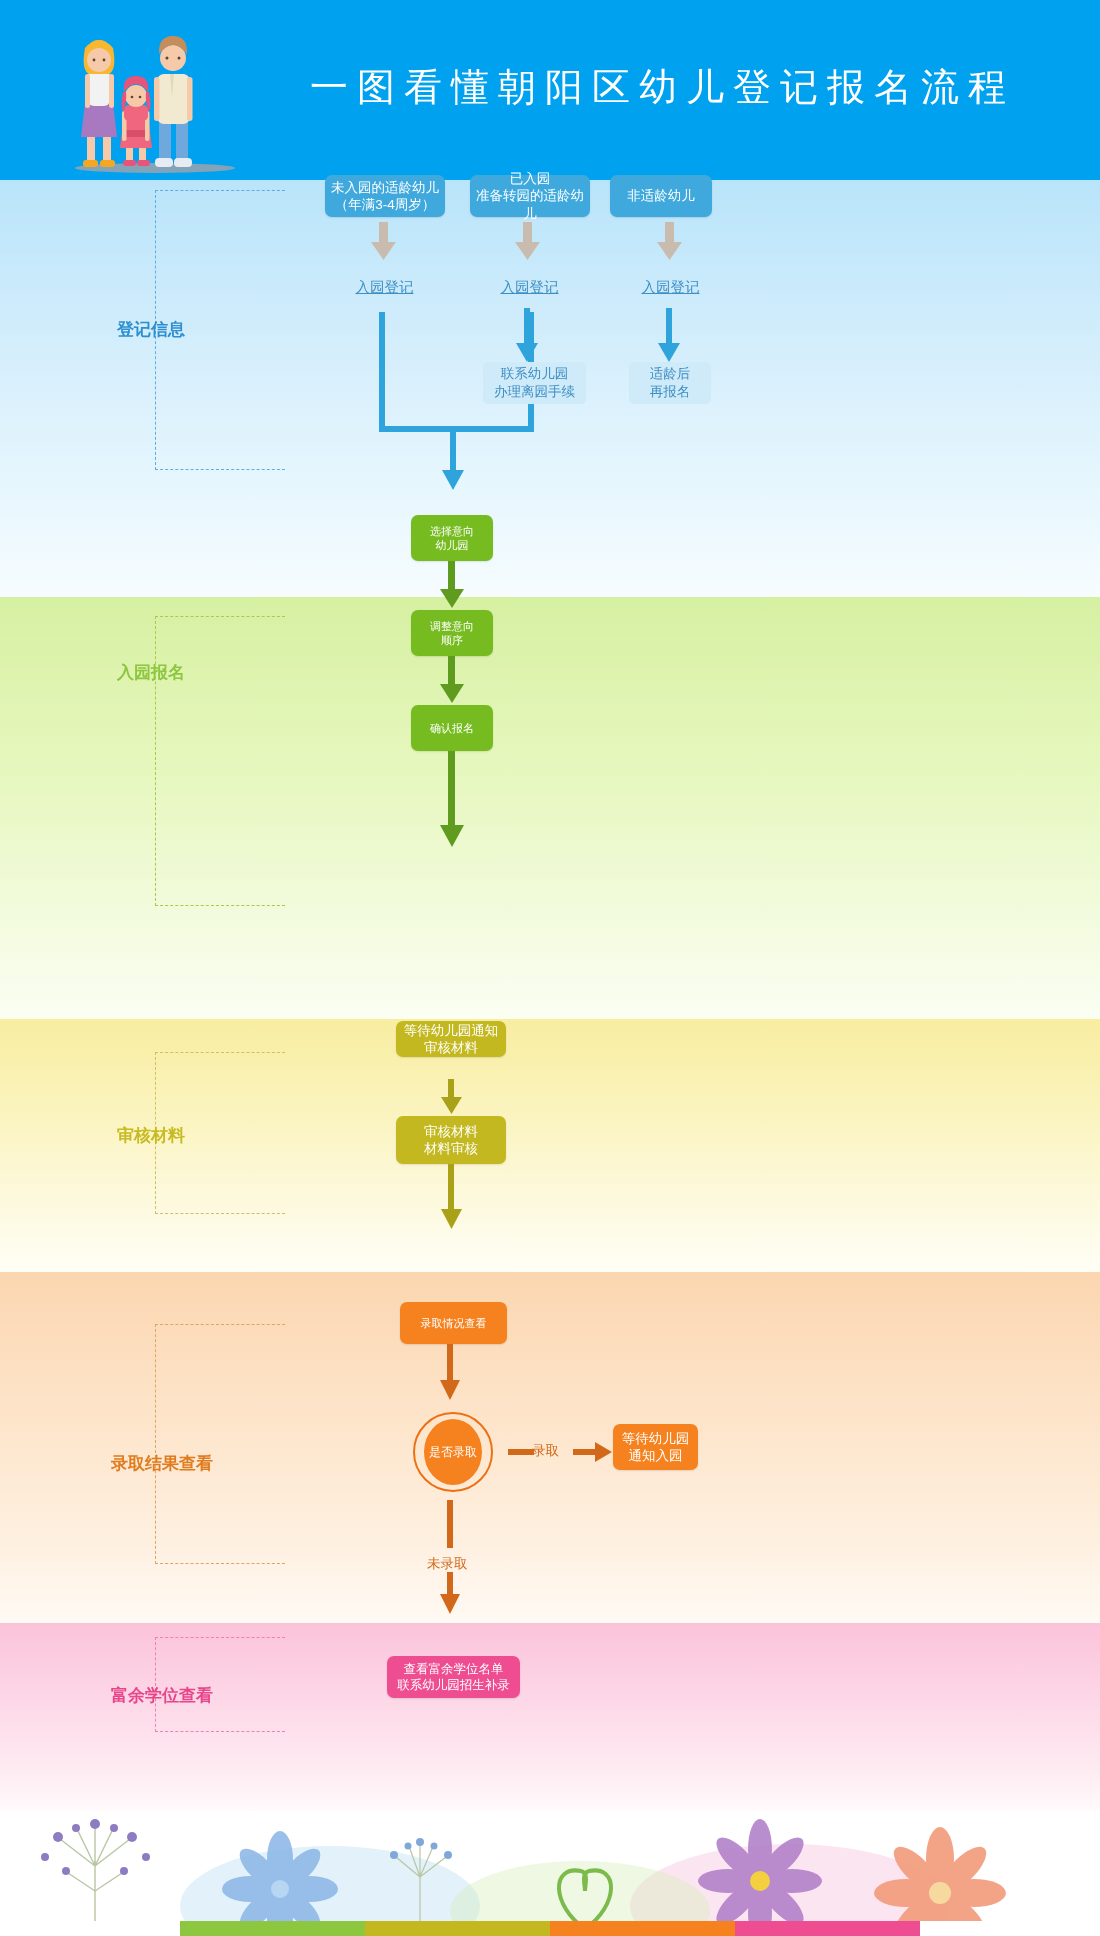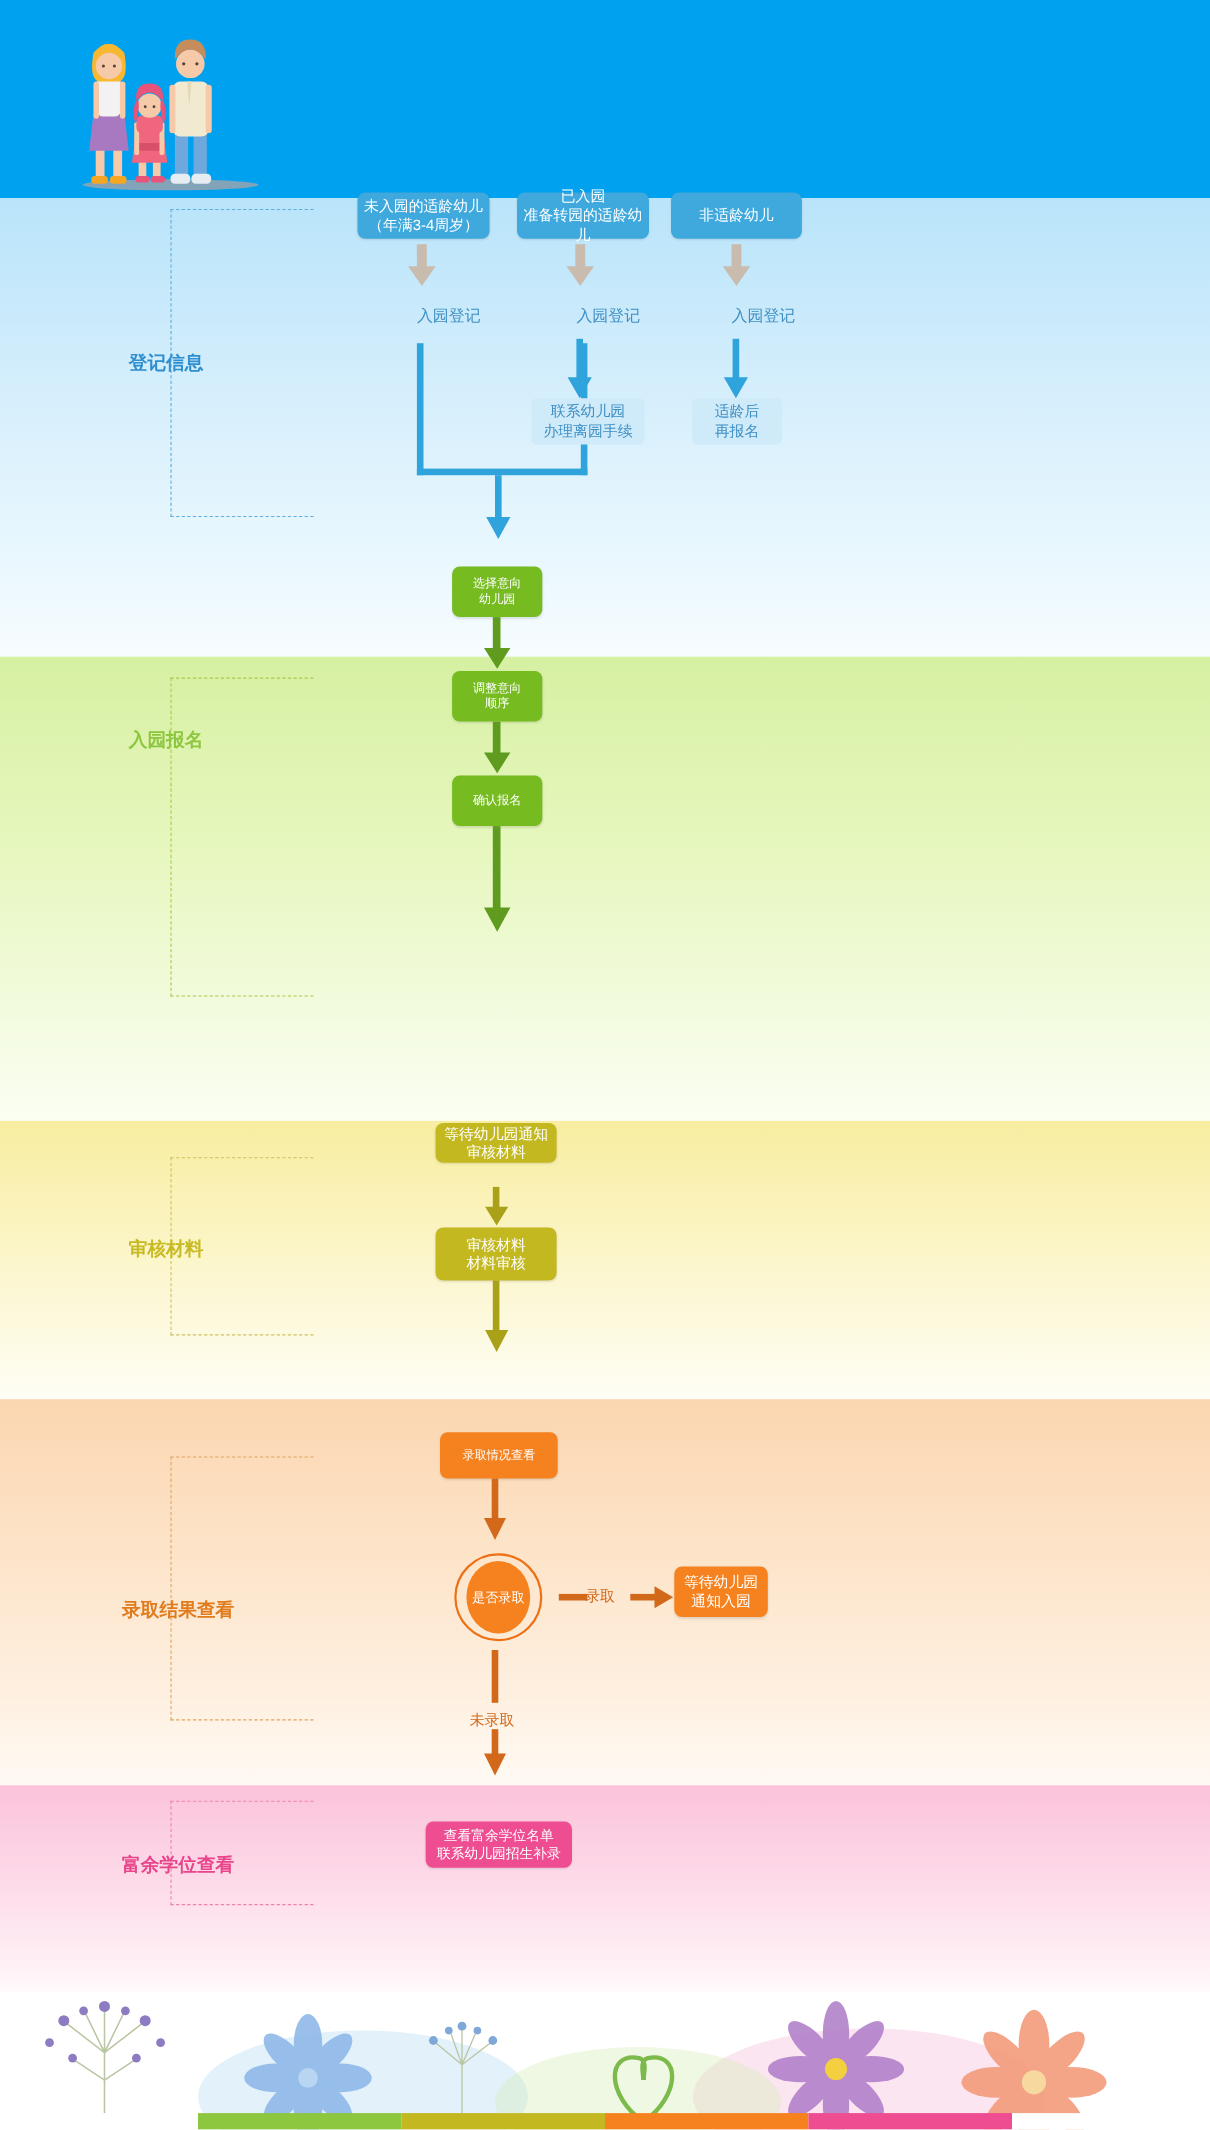--- a/index.html
+++ b/index.html
@@ -44,21 +44,21 @@
     text-align: center; line-height: 1.28; font-size: 11px;
     box-shadow: 0 1px 2px rgba(0,0,0,0.10);
   }
   .node.small { font-size: 13.5px; }
   .chip {
     position: absolute; border-radius: 5px;
     display: flex; align-items: center; justify-content: center;
     text-align: center; line-height: 1.3; font-size: 13.5px;
   }
   .plaintext {
-    position: absolute; text-align: right; font-size: 14.5px; white-space: nowrap;
+    position: absolute; text-align: center; font-size: 14.5px; white-space: nowrap; text-decoration: underline;
   }
   .svgwrap { position: absolute; left: 0; top: 0; overflow: visible; }
 
   
   .decision-outer {
     position: absolute; border-radius: 50%;
     border: 2px solid #ED7014; background: transparent;
   }
   .decision-inner {
     position: absolute; border-radius: 50%;
@@ -124,20 +124,21 @@
         <rect x="102" y="66" width="33" height="50" rx="7" fill="#f2ead0"></rect>
         <rect x="99" y="69" width="5.5" height="44" rx="2.7" fill="#f6c9a8"></rect>
         <rect x="132" y="69" width="5.5" height="44" rx="2.7" fill="#f6c9a8"></rect>
         <path d="M115 66 l4 0 l-2 24 z" fill="#e3d9ba"></path>
         <circle cx="118" cy="50" r="13" fill="#f6c9a8"></circle>
         <path d="M104 46 q14 -18 28 0 q1 -18 -14 -18 q-15 0 -14 18z" fill="#c58d5c"></path>
         <circle cx="112" cy="50" r="1.5" fill="#55443a"></circle>
         <circle cx="124" cy="50" r="1.5" fill="#55443a"></circle>
       </g>
     </svg>
+    <div class="header-title">一图看懂朝阳区幼儿登记报名流程</div>
   </div>
 
   <div class="band band-register">
 
     <div class="dashbox" style="left:155px; top:10px; width:130px; height:280px; border-color:#5FAEDD;"></div>
     <div class="sec-label" style="left:117px; top:138px; color:#2E8FD0;">登记信息</div>
 
     <div class="node small" style="left:325px; top:-5px; width:120px; height:42px; background:#3FA9DE; white-space:pre-line;">未入园的适龄幼儿
 （年满3-4周岁）</div>
     <svg class="svgwrap" width="1100" height="417">
@@ -168,21 +169,21 @@
       </g>
     </svg>
     <div class="plaintext" style="left:332px; top:98px; width:105px; color:#3E8FC4;">入园登记</div>
 
     <div class="node small" style="left:470px; top:-5px; width:120px; height:42px; background:#3FA9DE; white-space:pre-line;">已入园
 准备转园的适龄幼儿</div>
     <div class="plaintext" style="left:477px; top:98px; width:105px; color:#3E8FC4;">入园登记</div>
     <div class="chip" style="left:483px; top:182px; width:103px; height:42px; background:#CFEAF9; color:#3E8FC4; white-space:pre-line;">联系幼儿园
 办理离园手续</div>
 
-    <div class="node small" style="left:610px; top:-5px; width:119px; height:42px; background:#3FA9DE; white-space:pre-line;">非适龄幼儿</div>
+    <div class="node small" style="left:610px; top:-5px; width:102px; height:42px; background:#3FA9DE; white-space:pre-line;">非适龄幼儿</div>
     <div class="plaintext" style="left:618px; top:98px; width:105px; color:#3E8FC4;">入园登记</div>
     <div class="chip" style="left:629px; top:182px; width:82px; height:42px; background:#CFEAF9; color:#3E8FC4; white-space:pre-line;">适龄后
 再报名</div>
   </div>
 
   <div class="band band-apply">
     <div class="dashbox" style="left:155px; top:19px; width:130px; height:290px; border-color:#A9C94B;"></div>
     <div class="sec-label" style="left:117px; top:64px; color:#8DC63F;">入园报名</div>
 
     <div class="node" style="left:411px; top:-82px; width:82px; height:46px; background:#76BC21; white-space:pre-line;">选择意向

